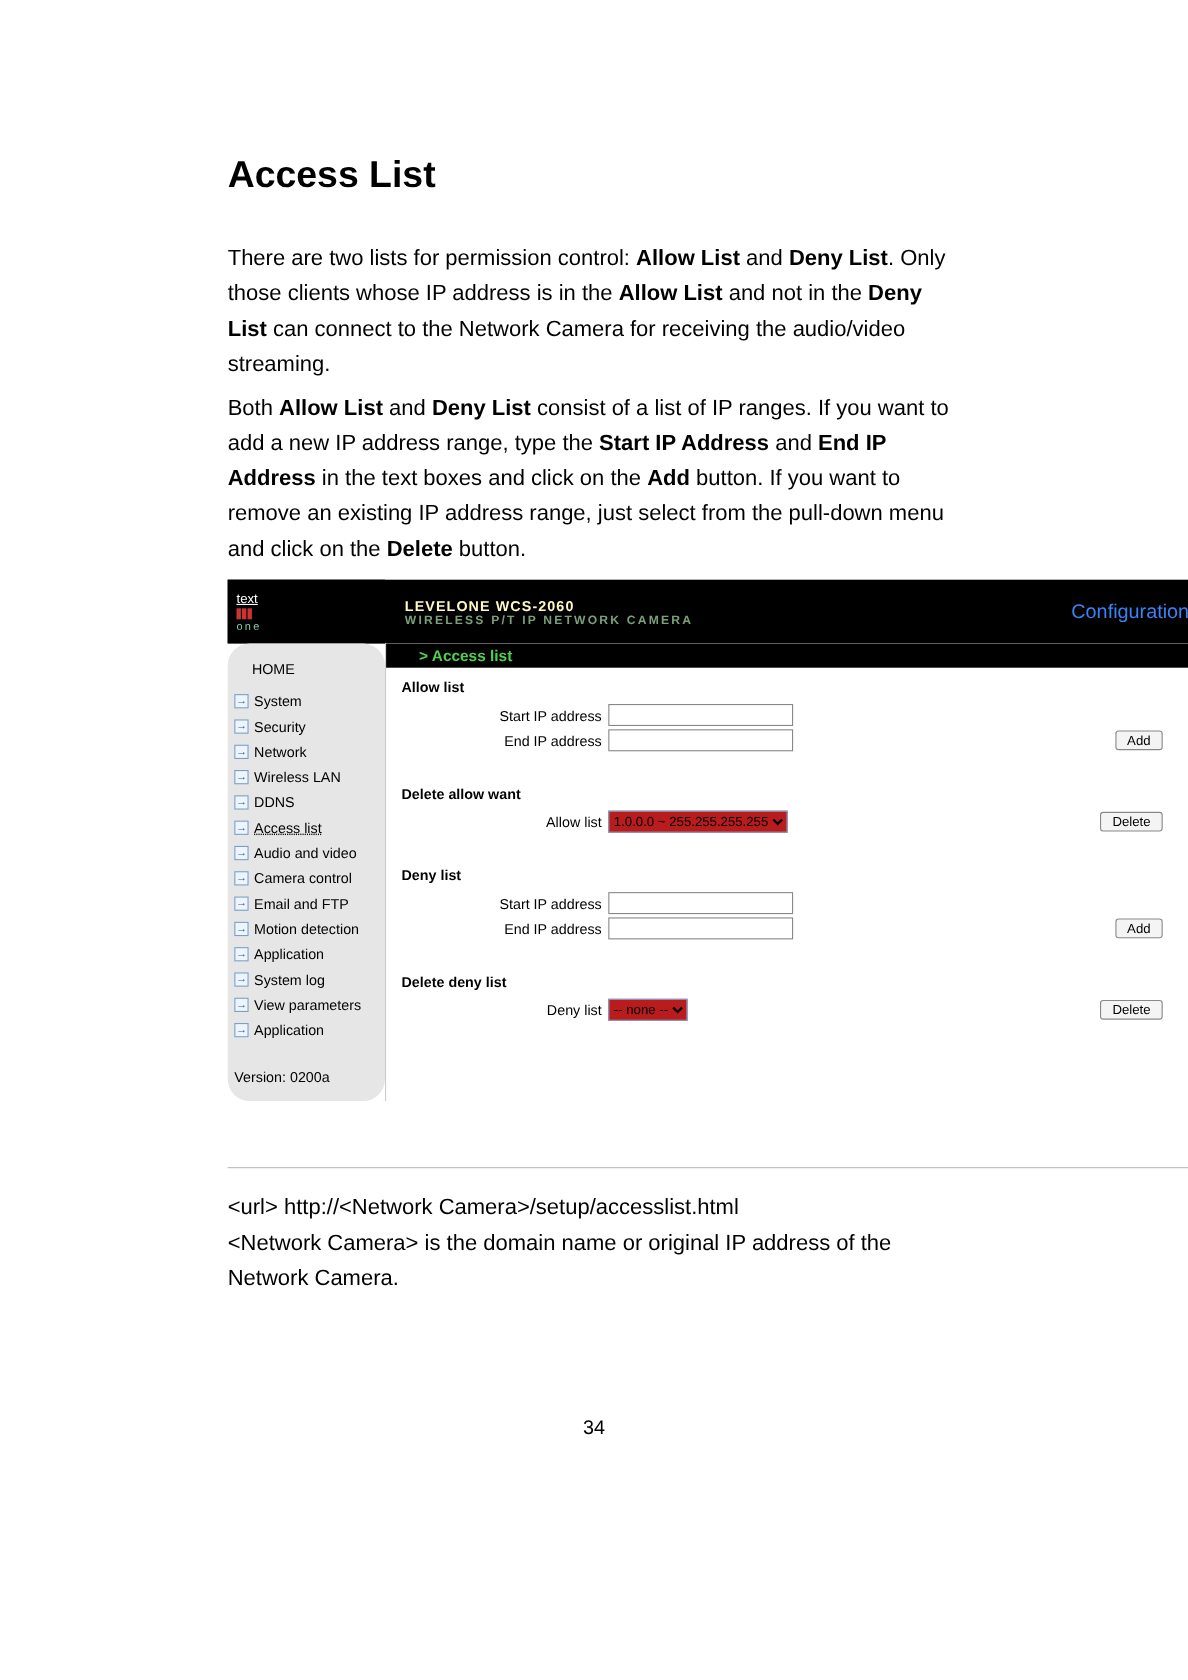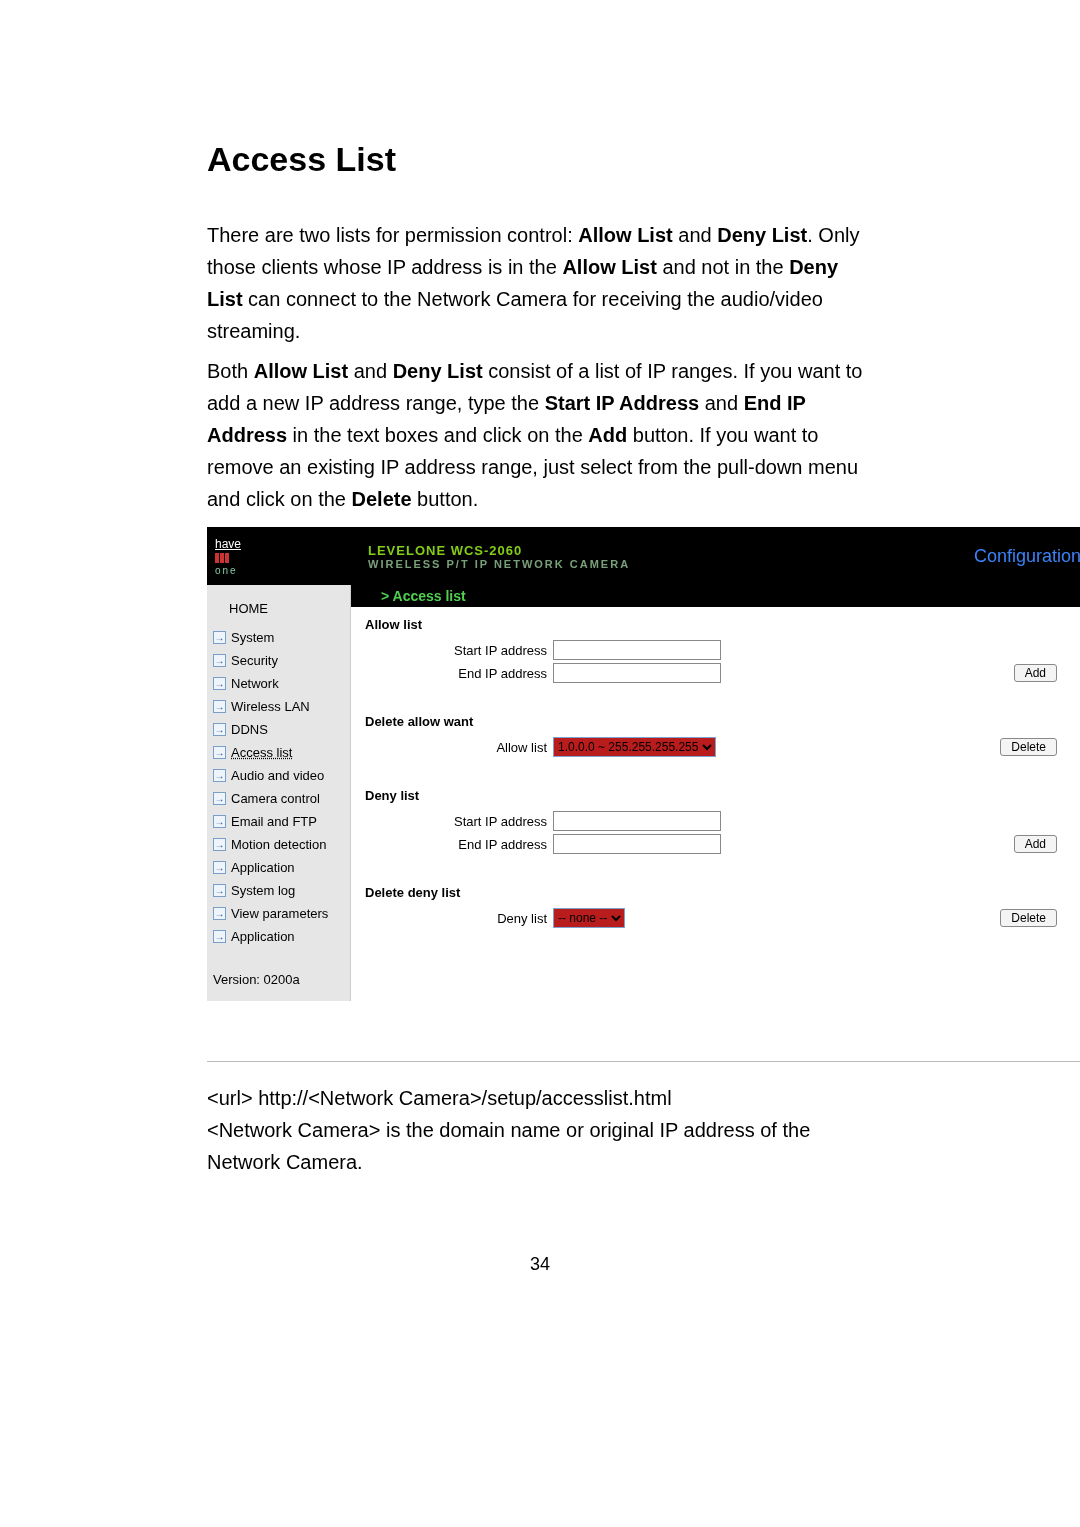--- a/index.html
+++ b/index.html
@@ -59,21 +59,21 @@
   .ss-logo .bars { display:flex; gap:1px; margin:2px 0; }
   .ss-logo .bars span { width:4px; height:10px; background:#c33; display:inline-block;}
   .ss-header-mid {
     flex: 1;
     display: flex;
     flex-direction: column;
     justify-content: center;
     padding-left: 18px;
   }
   .ss-title1 {
-    color: #84cc16;
+    color: #fef9c3;
     font-weight: bold;
     font-size: 13px;
     letter-spacing: 1px;
     font-family: Verdana, sans-serif;
   }
   .ss-title2 {
     color: #7aa07a;
     font-size: 11px;
     letter-spacing: 2px;
     font-variant: small-caps;
@@ -88,20 +88,21 @@
   }
   .ss-body {
     display: flex;
     background: #fff;
   }
   .ss-nav {
     width: 143px;
     background: #e6e6e6;
     padding: 10px 0 14px 0;
     box-sizing: border-box;
+    border-radius: 20px;
   }
   .ss-home {
     padding: 6px 0 10px 22px;
     font-size: 13px;
   }
   .ss-item {
     display:flex;
     align-items:center;
     padding: 4px 0 4px 6px;
     font-size: 13px;
@@ -184,21 +185,21 @@
     border-top: 1px solid #bbb;
     margin: 60px 0 20px 0;
   }
   .foot {
     font-size: 20px;
     line-height: 1.6;
   }
   .pagenum {
     text-align:center;
     font-size:18px;
-    margin-top:76px;
+    margin-top:110px;
   }
 </style>
 </head>
 <body>
 
 <div class="page">
   <h1>Access List</h1>
 
 
   <p class="para">
@@ -206,21 +207,21 @@
   </p>
 
   <p class="para">
     <span>Both </span><b>Allow List</b><span> and </span><b>Deny List</b><span> consist of a list of IP ranges. If you want to add a new IP address range, type the </span><b>Start IP Address</b><span> and </span><b>End IP Address</b><span> in the text boxes and click on the </span><b>Add</b><span> button. If you want to remove an existing IP address range, just select from the pull-down menu and click on the </span><b>Delete</b><span> button.</span>
   </p>
 
 
   <div class="screenshot">
     <div class="ss-header">
       <div class="ss-logo">
-        <span class="level">have</span>
+        <span class="level">text</span>
         <span class="bars">
             <span></span>
             <span></span>
             <span></span>
           </span>
         <span class="one">one</span>
       </div>
       <div class="ss-header-mid">
         <div class="ss-title1">LEVELONE WCS-2060</div>
         <div class="ss-title2">WIRELESS P/T IP NETWORK CAMERA</div>

